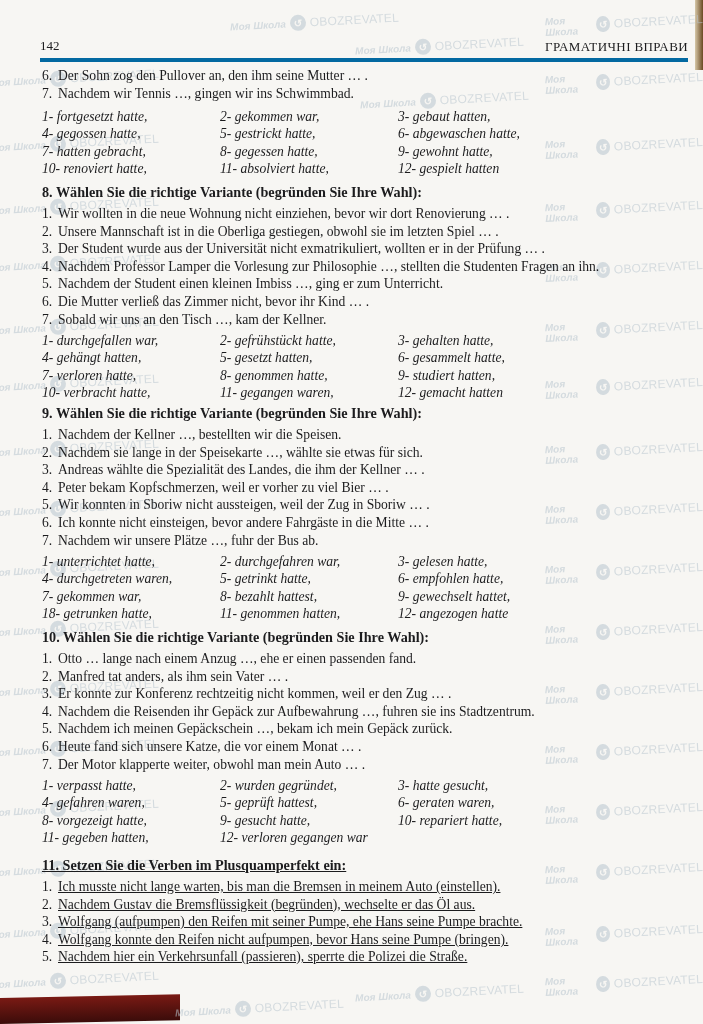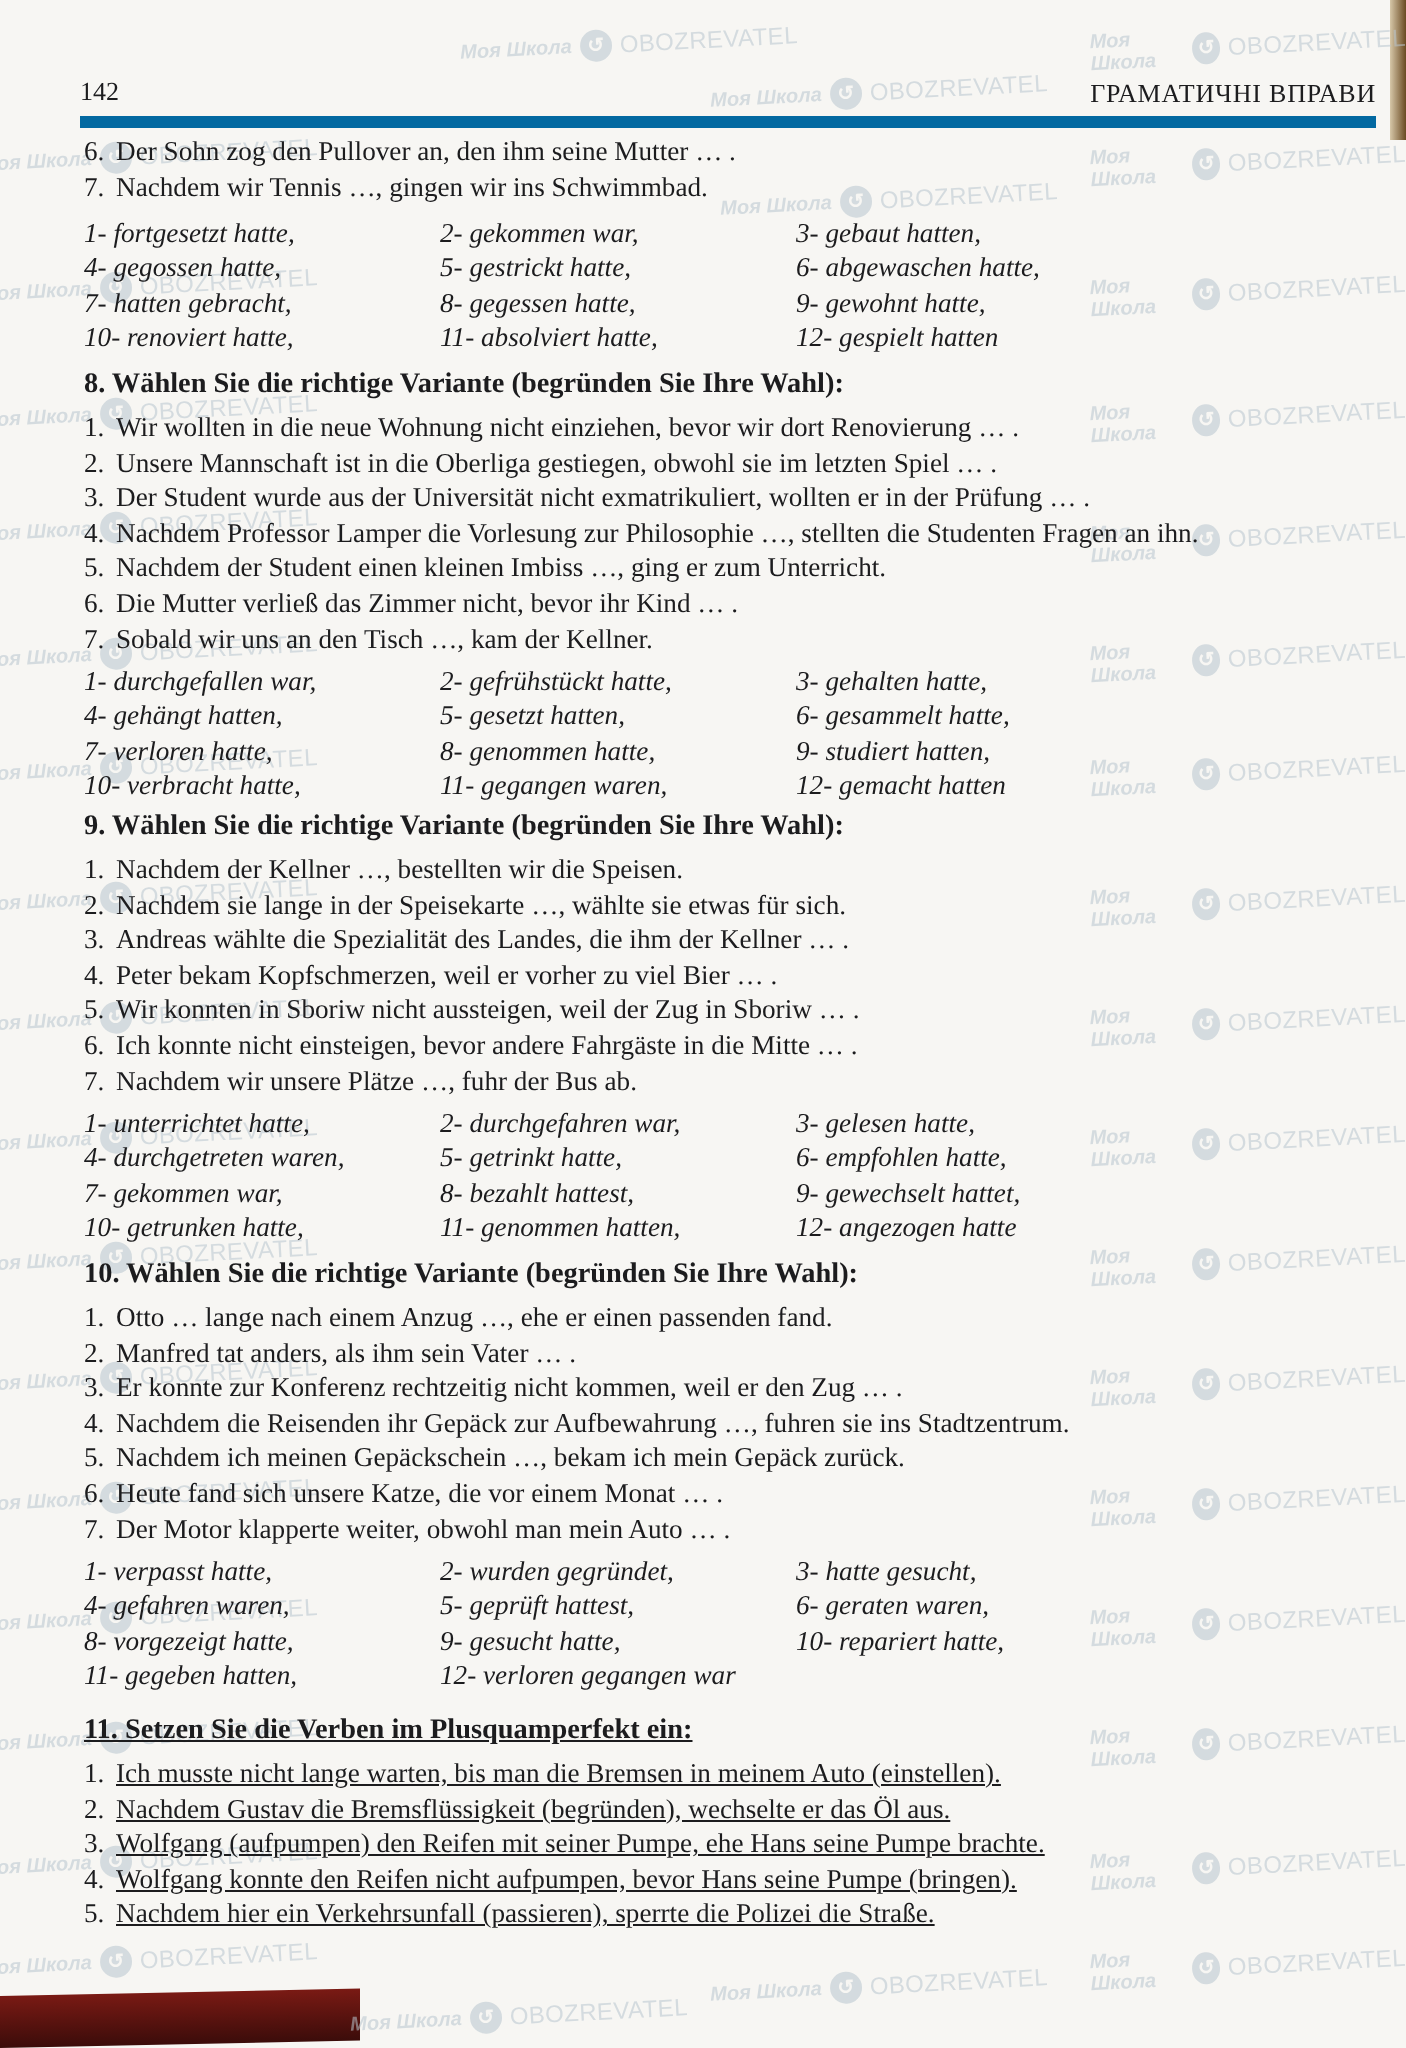--- a/index.html
+++ b/index.html
@@ -15,21 +15,21 @@
     background: linear-gradient(to right, #d6c7a8, #6a4a22);
   }
   .bottom-strip {
     position: absolute; left: 0; top: 998px; width: 180px; height: 26px;
     background: linear-gradient(to bottom, #7a1a14, #3b0c0a);
     transform: skewY(-1.2deg);
     transform-origin: left top;
   }
   .header {
     position: absolute; left: 40px; top: 38px; width: 648px; height: 20px;
-    border-bottom: 6px solid #0369a1;
+    border-bottom: 4px solid #0369a1;
   }
   .page-number { position: absolute; left: 0; top: 0; font-size: 13px; }
   .running-title { position: absolute; right: 0; top: 1px; font-size: 13px; letter-spacing: 0.4px; }
 
   .block { position: absolute; left: 42px; width: 650px; }
   .ex-title { font-weight: bold; font-size: 14.2px; margin: 0 0 3px 0; height: 19px; line-height: 19px; }
   ol.sentences { list-style: none; margin: 0; padding: 0; }
   ol.sentences li { font-size: 13.6px; line-height: 17.6px; height: 17.6px; white-space: nowrap; position: relative; padding-left: 16px; }
   ol.sentences li .num { position: absolute; left: 0; top: 0; }
   .options {
@@ -319,21 +319,21 @@
     <div class="options">
       <span>1- unterrichtet hatte,</span>
       <span>2- durchgefahren war,</span>
       <span>3- gelesen hatte,</span>
       <span>4- durchgetreten waren,</span>
       <span>5- getrinkt hatte,</span>
       <span>6- empfohlen hatte,</span>
       <span>7- gekommen war,</span>
       <span>8- bezahlt hattest,</span>
       <span>9- gewechselt hattet,</span>
-      <span>10- getrunken hatte,</span>
+      <span>18- getrunken hatte,</span>
       <span>11- genommen hatten,</span>
       <span>12- angezogen hatte</span>
     </div>
   </div>
 
   <div class="block" style="top:628px;">
     <div class="ex-title">10. Wählen Sie die richtige Variante (begründen Sie Ihre Wahl):</div>
     <ol class="sentences">
       <li><span class="num">1.</span><span>Otto … lange nach einem Anzug …, ehe er einen passenden fand.</span></li>
       <li><span class="num">2.</span><span>Manfred tat anders, als ihm sein Vater … .</span></li>

